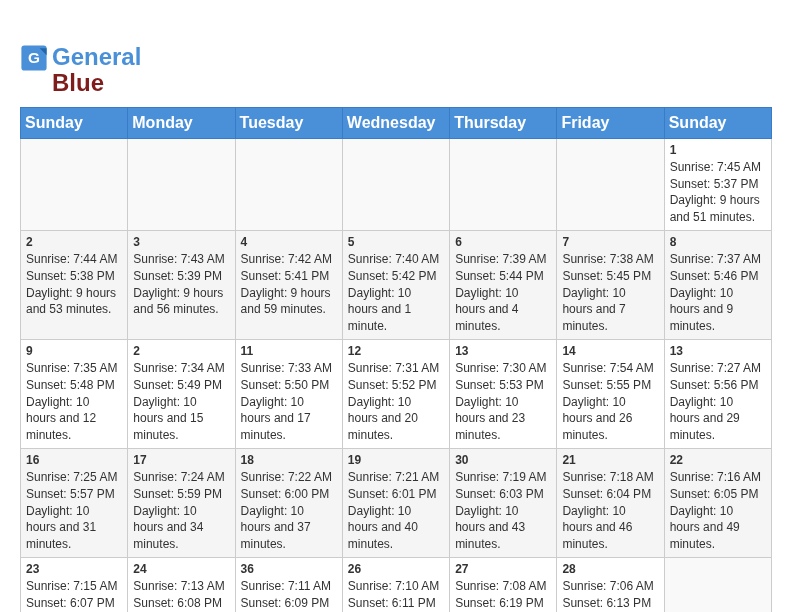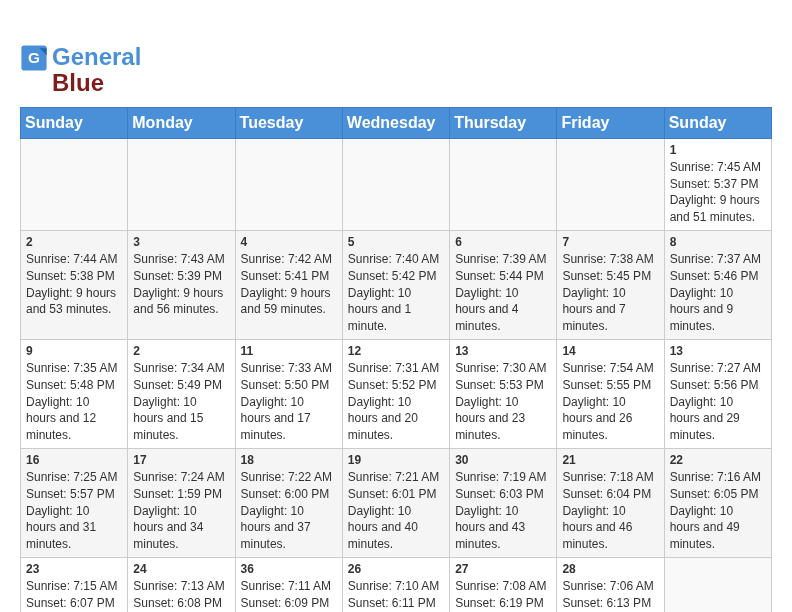--- a/index.html
+++ b/index.html
@@ -227,21 +227,21 @@
       <tr>
         <td>
           <span class="day-num">16</span>
           <div class="day-info">Sunrise: 7:25 AM
 Sunset: 5:57 PM
 Daylight: 10 hours and 31 minutes.</div>
         </td>
         <td>
           <span class="day-num">17</span>
           <div class="day-info">Sunrise: 7:24 AM
-Sunset: 1:59 PM
+Sunset: 5:59 PM
 Daylight: 10 hours and 34 minutes.</div>
         </td>
         <td>
           <span class="day-num">18</span>
           <div class="day-info">Sunrise: 7:22 AM
 Sunset: 6:00 PM
 Daylight: 10 hours and 37 minutes.</div>
         </td>
         <td>
           <span class="day-num">19</span>

